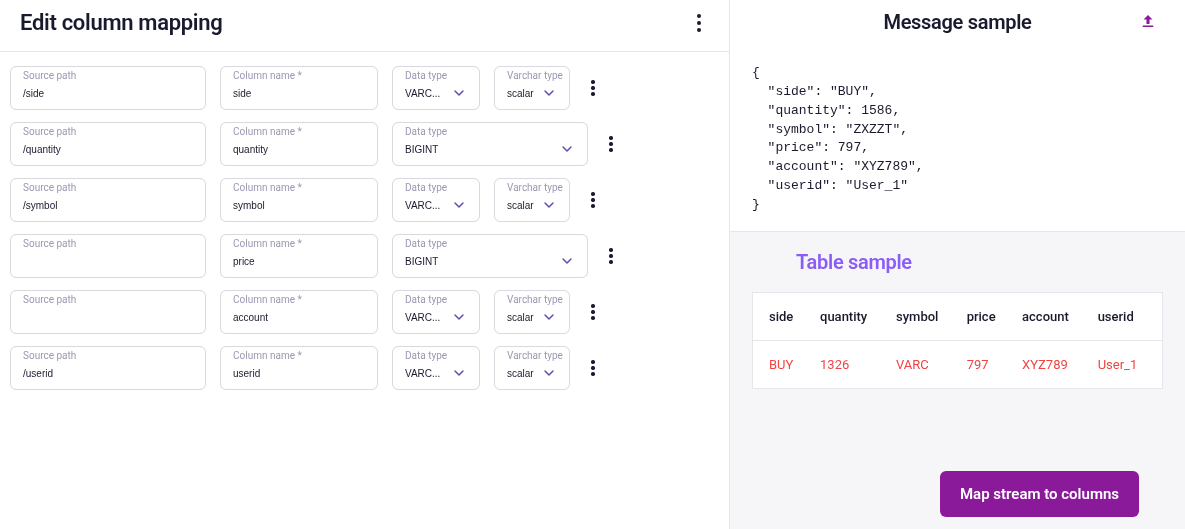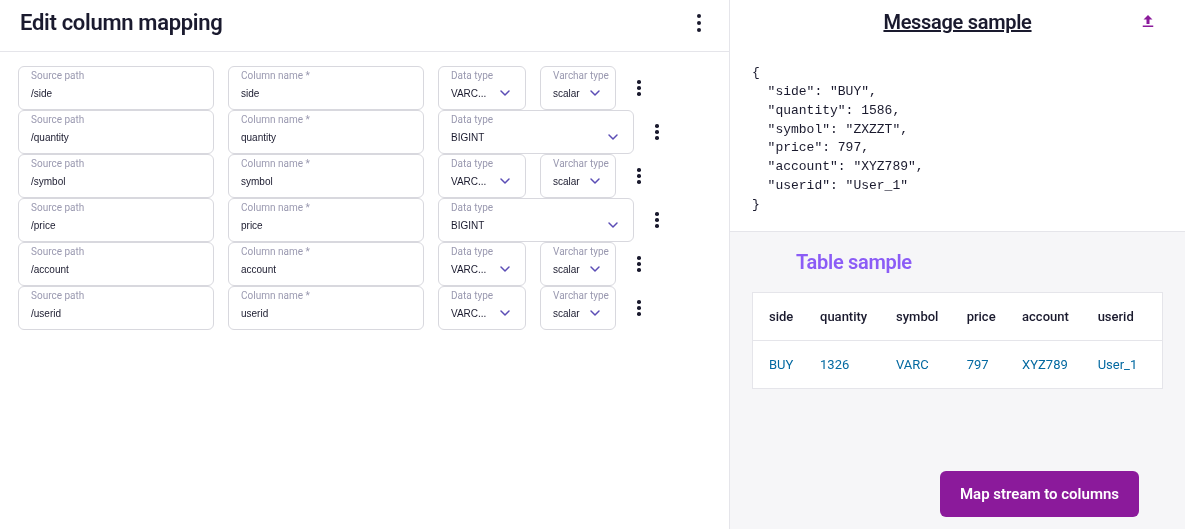--- a/index.html
+++ b/index.html
@@ -42,23 +42,24 @@
       gap: 3px;
       cursor: pointer;
     }
     .more-icon span {
       width: 4px;
       height: 4px;
       background: #1a1a2e;
       border-radius: 50%;
     }
     .rows {
-      padding: 14px 18px;
+      padding: 14px 10px;
       display: flex;
       flex-direction: column;
+      gap: 12px;
     }
     .row {
       display: flex;
       align-items: center;
       gap: 14px;
     }
     .field {
       position: relative;
       border: 1px solid #d8d8de;
       border-radius: 6px;
@@ -82,21 +83,21 @@
       white-space: nowrap;
       overflow: hidden;
       text-overflow: ellipsis;
       width: 100%;
       border: none;
       outline: none;
       background: transparent;
       font-family: Liberation Sans, sans-serif;
     }
     .field.source { width: 196px; }
-    .field.colname { width: 196px; justify-content: flex-end; }
+    .field.colname { width: 158px; justify-content: flex-end; }
     .field.datatype { width: 88px; }
     .field.datatype.wide { width: 196px; }
     .field.varchar { width: 76px; }
     .field.select { justify-content: space-between; cursor: pointer; }
     .field.select .field-value { width: auto; flex: 1; }
     .chev {
       width: 16px;
       height: 16px;
       flex-shrink: 0;
       margin-top: 10px;
@@ -124,21 +125,20 @@
       display: flex;
       flex-direction: column;
       background: #fff;
     }
     .right-header {
       display: flex;
       align-items: flex-end;
       justify-content: center;
       position: relative;
       padding: 10px 20px 16px 20px;
-      text-decoration: underline;
     }
     .right-header h2 {
       font-size: 20px;
       font-weight: 600;
       color: #1a1a2e;
       letter-spacing: -0.3px;
     }
     .upload-icon {
       position: absolute;
       right: 28px;
@@ -181,21 +181,21 @@
       text-align: left;
       padding: 16px 10px;
       font-size: 13px;
     }
     .sample-table th {
       font-weight: 500;
       color: #1a1a2e;
       border-bottom: 1px solid #e5e5ea;
     }
     .sample-table td {
-      color: #0369a1;
+      color: #ef4444;
       margin-left: 8px;
     }
     .sample-table th:first-child, .sample-table td:first-child { padding-left: 16px; }
     .sample-table th:last-child, .sample-table td:last-child { padding-right: 16px; }
     .cta-button {
       position: absolute;
       right: 46px;
       bottom: 12px;
       background: #8b1a9b;
       color: #fff;
@@ -297,21 +297,20 @@
         </div>
         <div class="row-more">
           <span></span>
           <span></span>
           <span></span>
         </div>
       </div>
       <div class="row">
         <div class="field source">
           <span class="field-label">Source path</span>
-          <input class="field-value" value="/price" style="">
         </div>
         <div class="field colname">
           <span class="field-label">Column name *</span>
           <input class="field-value" value="price" style="">
         </div>
         <div class="field select datatype wide">
           <span class="field-label">Data type</span>
           <span class="field-value">BIGINT</span>
           <span class="chev"><svg viewBox="0 0 24 24" fill="none">
               <path d="M6 9 L12 15 L18 9" stroke="#5b4db5" stroke-width="2.2" stroke-linecap="round" stroke-linejoin="round"></path>
@@ -319,21 +318,20 @@
         </div>
         <div class="row-more">
           <span></span>
           <span></span>
           <span></span>
         </div>
       </div>
       <div class="row">
         <div class="field source">
           <span class="field-label">Source path</span>
-          <input class="field-value" value="/account" style="">
         </div>
         <div class="field colname">
           <span class="field-label">Column name *</span>
           <input class="field-value" value="account" style="">
         </div>
         <div class="field select datatype">
           <span class="field-label">Data type</span>
           <span class="field-value">VARC...</span>
           <span class="chev"><svg viewBox="0 0 24 24" fill="none">
               <path d="M6 9 L12 15 L18 9" stroke="#5b4db5" stroke-width="2.2" stroke-linecap="round" stroke-linejoin="round"></path>

